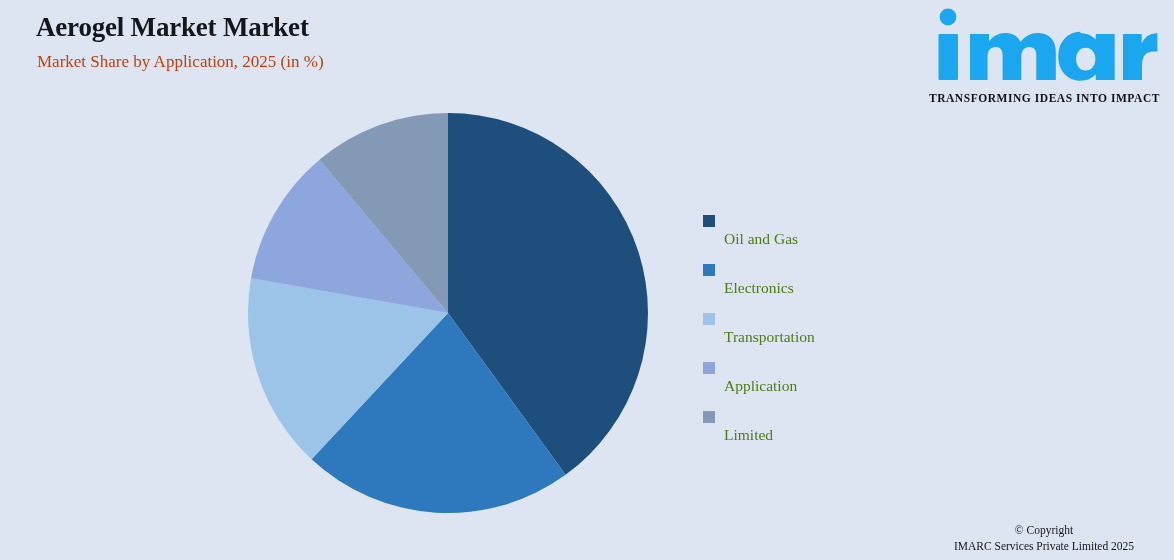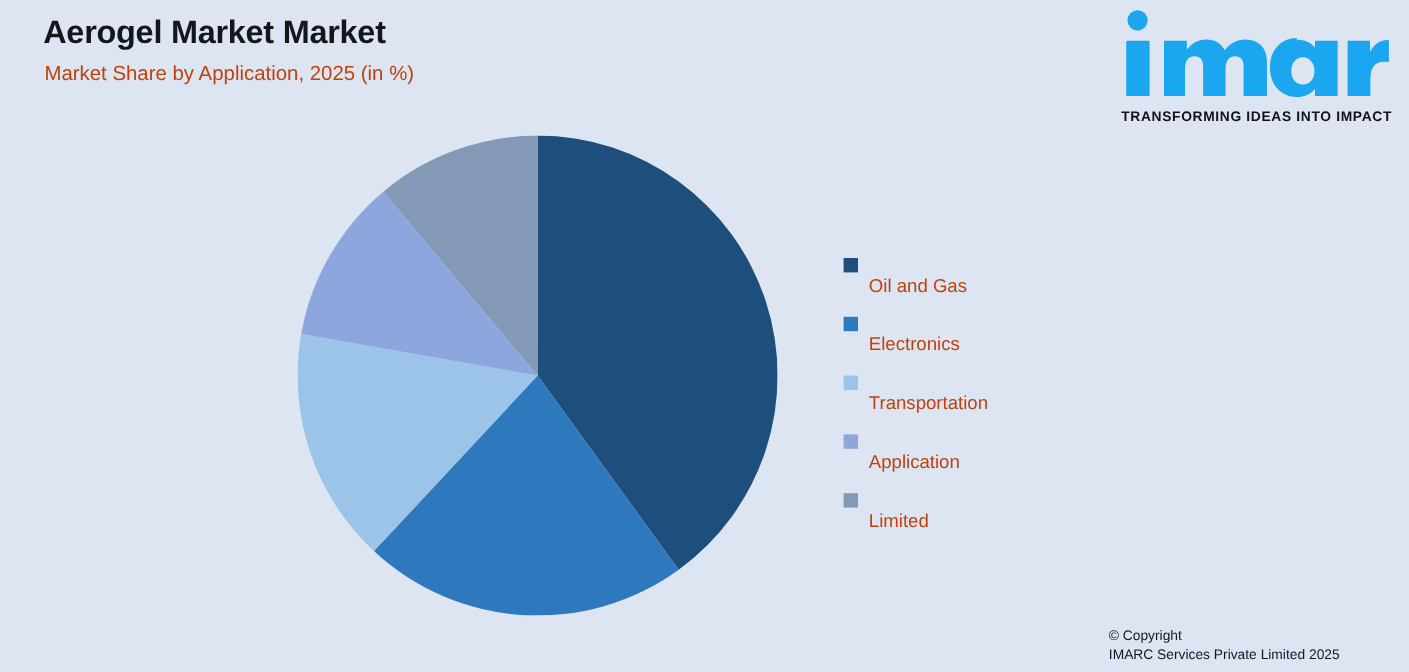--- a/index.html
+++ b/index.html
@@ -13,20 +13,21 @@
     font-family: "Liberation Sans", sans-serif;
     overflow: hidden;
     position: relative;
   }
   #page {
     position: relative;
     width: 1174px;
     height: 560px;
     background: #dde5f3;
     box-sizing: border-box;
+    font-family: Liberation Serif, serif;
   }
   .title {
     position: absolute;
     left: 36px;
     top: 12px;
     font-size: 27px;
     font-weight: bold;
     color: #13161a;
     letter-spacing: -0.2px;
     white-space: nowrap;
@@ -87,29 +88,30 @@
     height: 49px;
   }
   .legend-swatch {
     width: 12px;
     height: 12px;
     flex: 0 0 12px;
     margin-right: 9px;
   }
   .legend-label {
     font-size: 15.5px;
-    color: #c2410c;
+    color: #4d7c0f;
     white-space: nowrap;
     margin-top: 37px;
   }
   
   .copyright {
     position: absolute;
     right: 10px;
     bottom: 6px;
+    text-align: center;
     font-size: 11.5px;
     line-height: 16px;
     color: #14181d;
     width: 240px;
   }
   .copyright div { white-space: nowrap; }
 </style>
 </head>
 <body style="background: rgb(221, 229, 243);">
 

